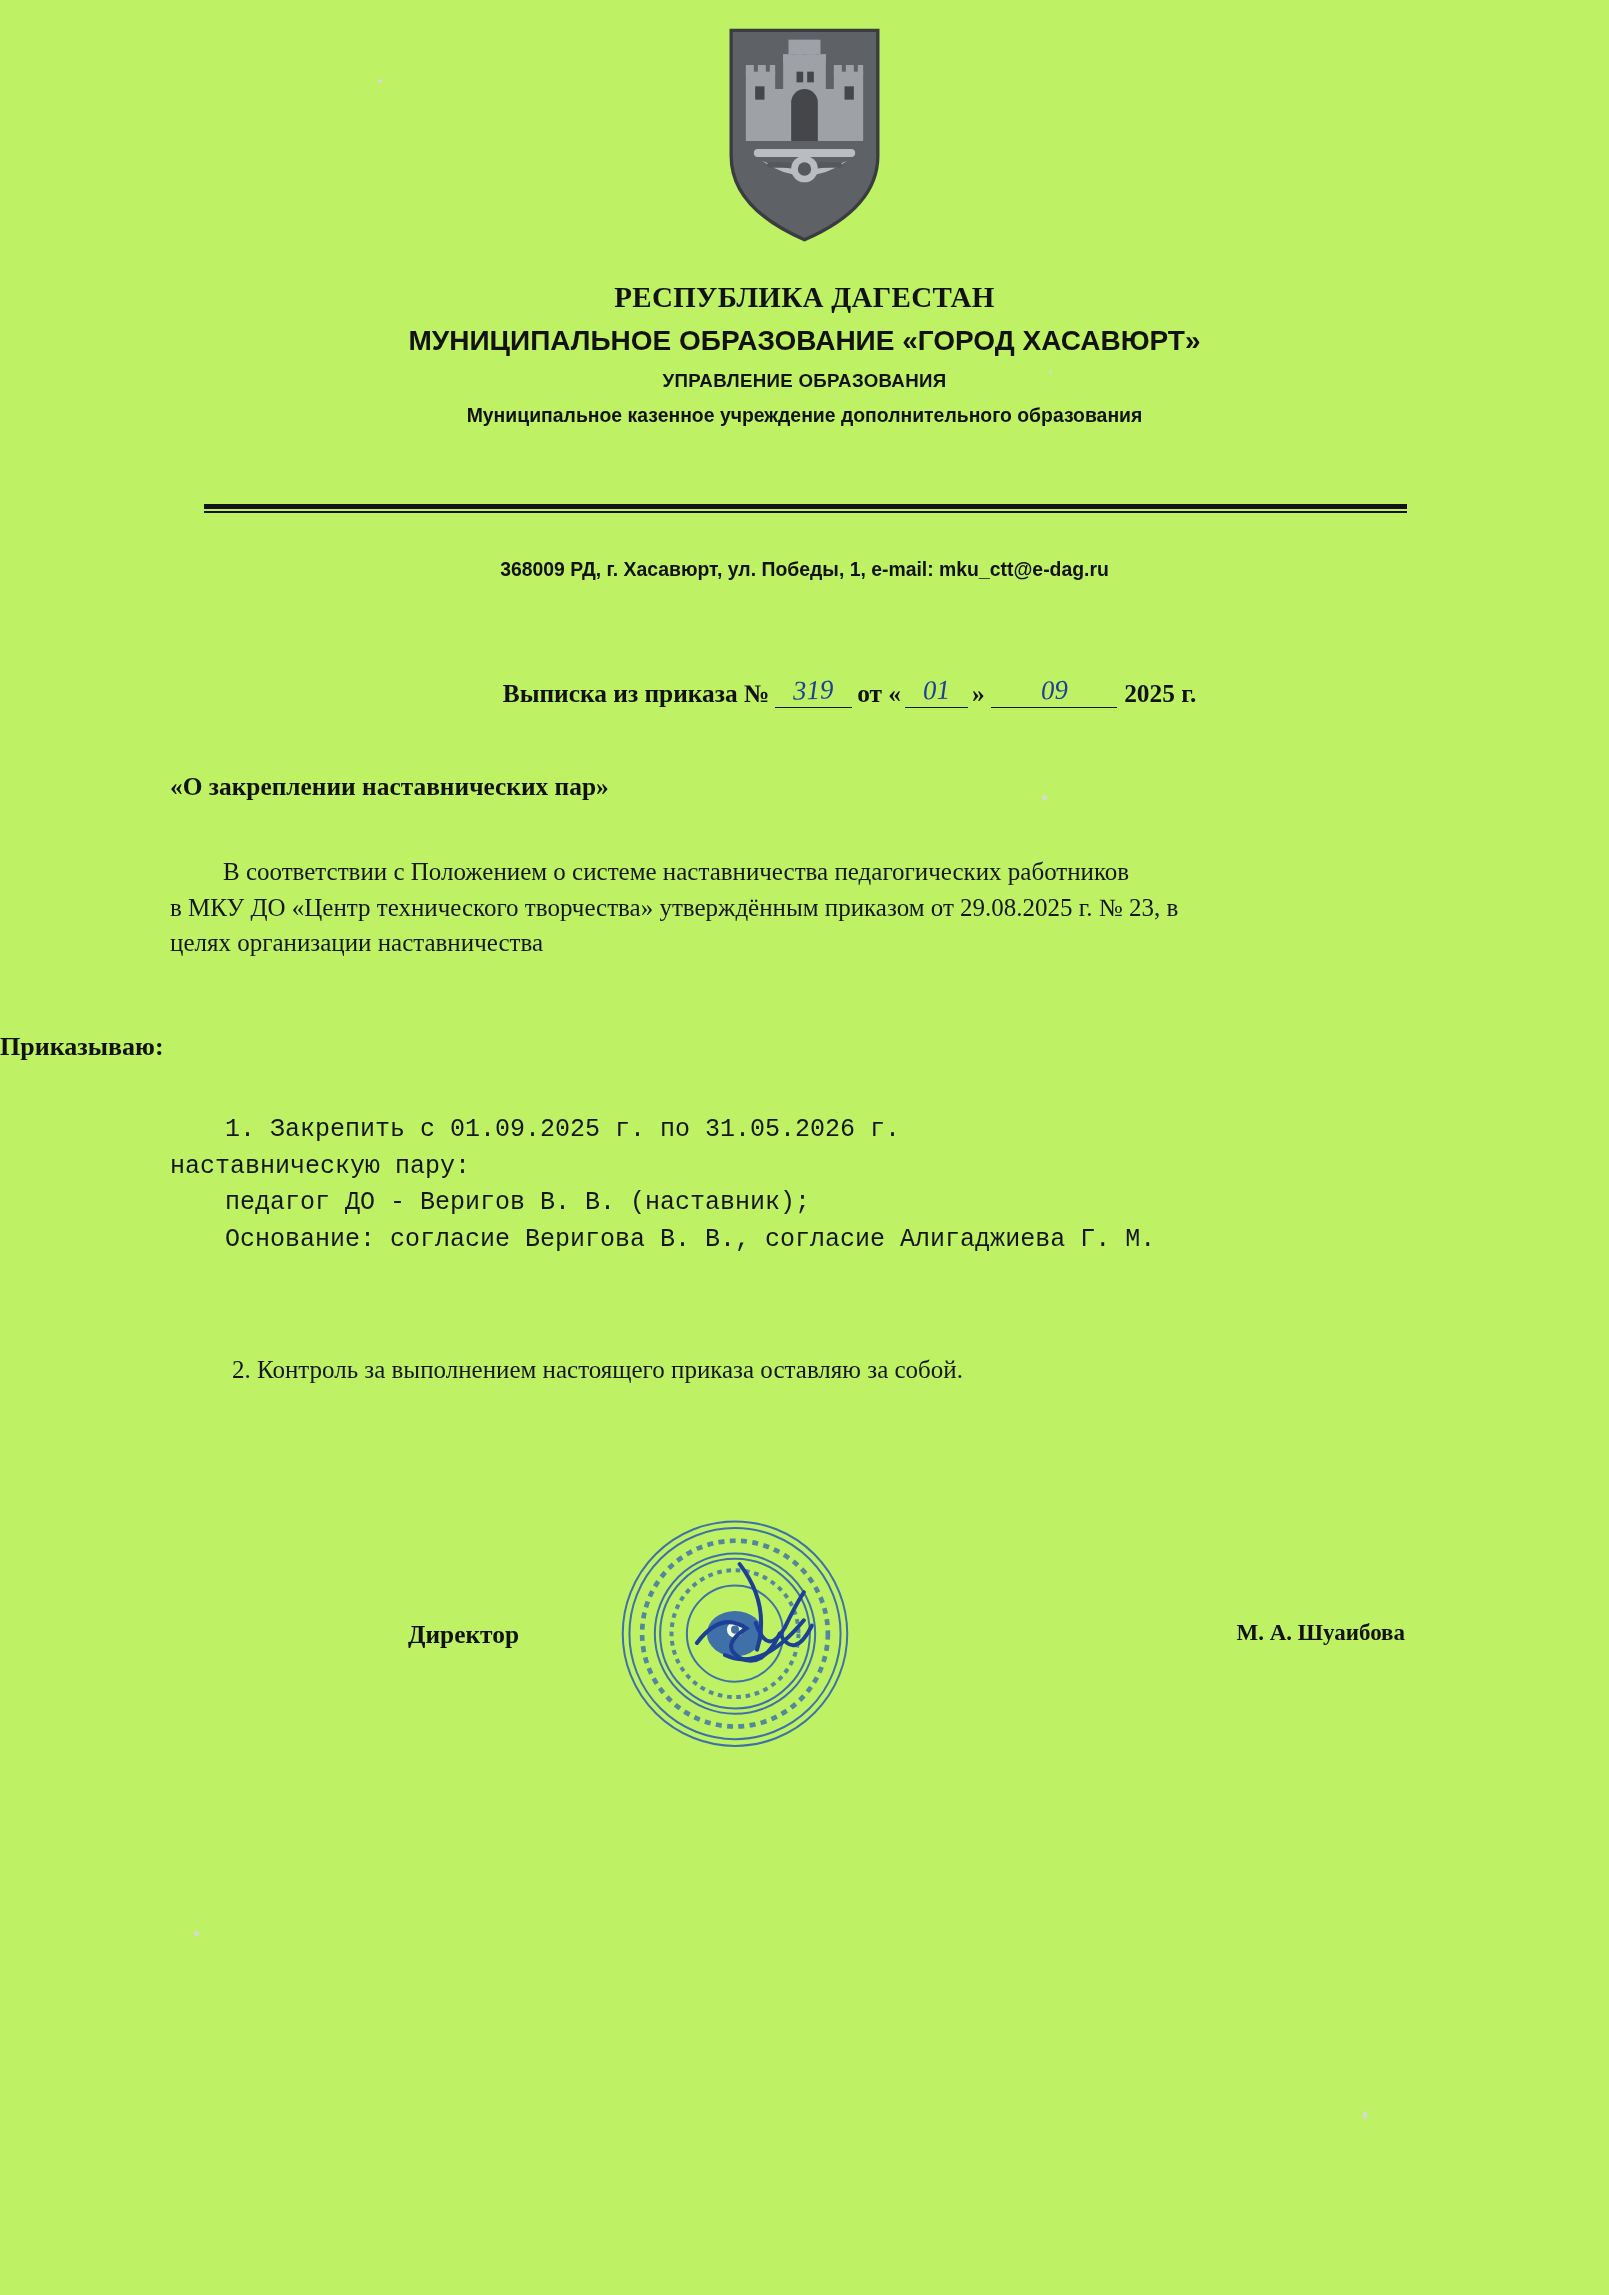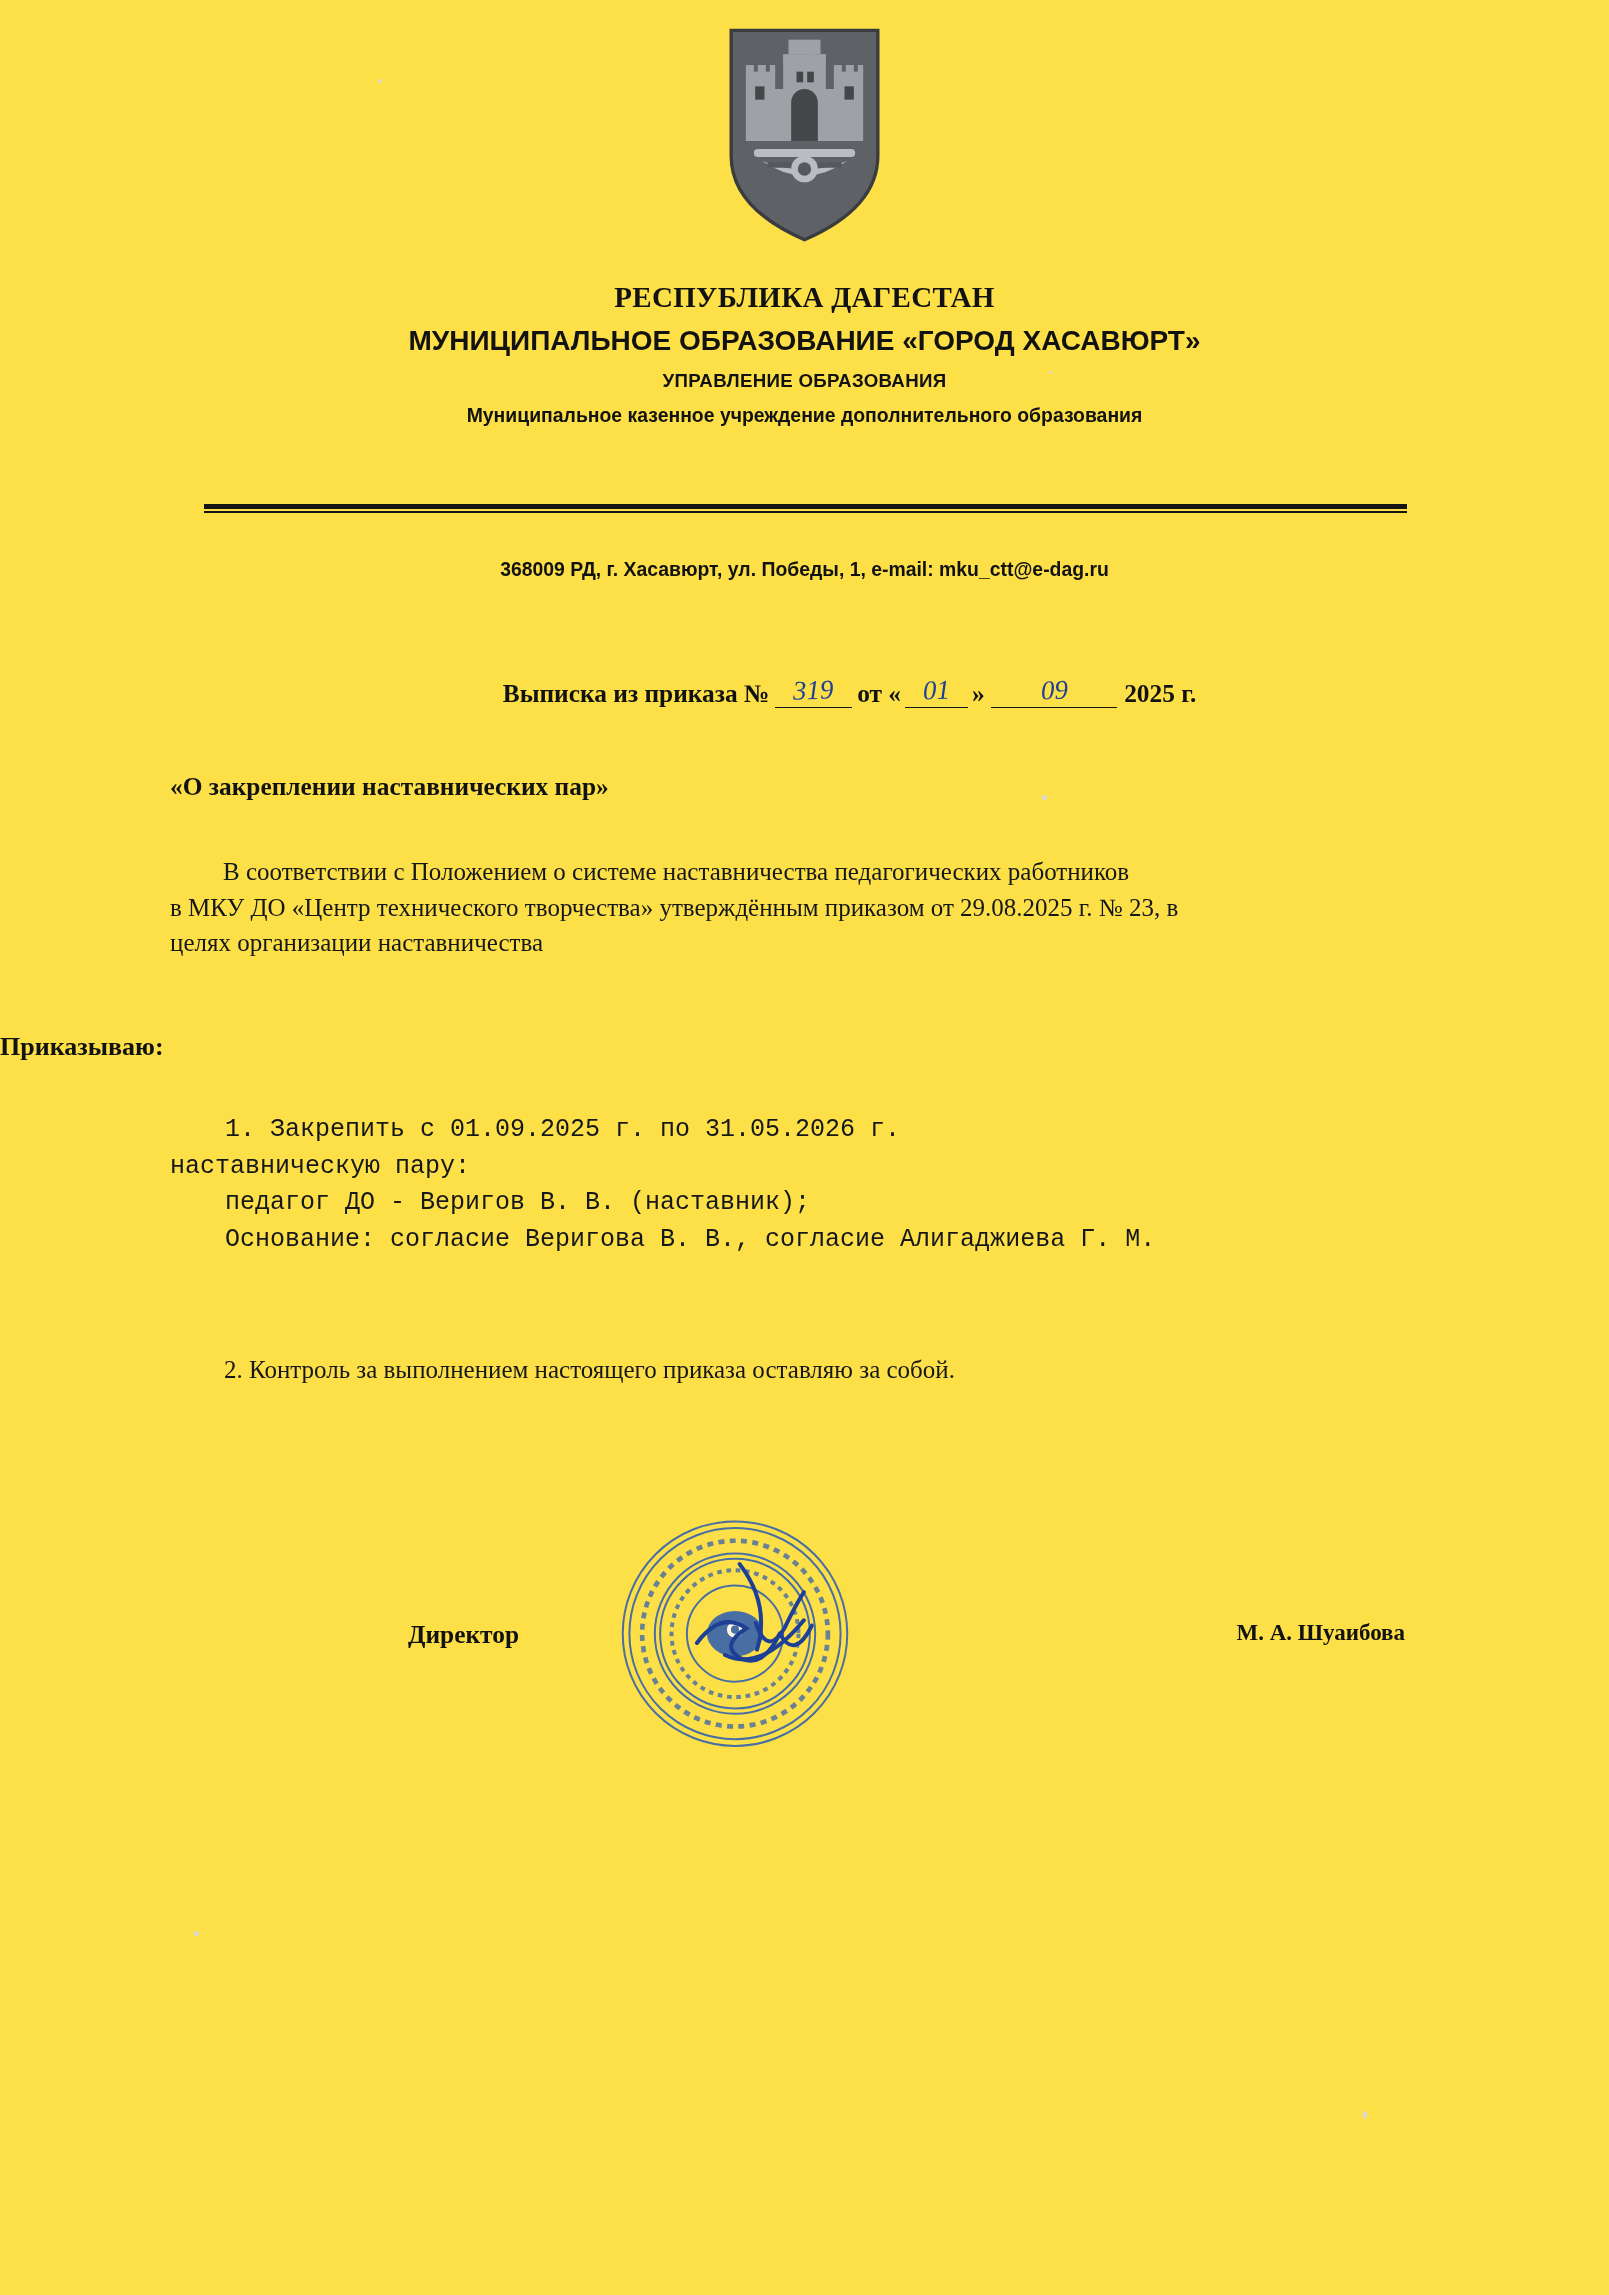--- a/index.html
+++ b/index.html
@@ -11,21 +11,21 @@
     width: 1609px;
     height: 2295px;
     position: relative;
     font-family: "Liberation Serif", serif;
     color: #1a1a1a;
     overflow: hidden;
   }
   .page {
     position: absolute;
     inset: 0;
-    background: #fde047;
+    background: #bef264;
   }
 
   
   .emblem-wrap {
     position: absolute;
     top: 25.4px;
     left: 0;
     width: 100%;
     display: flex;
     justify-content: center;
@@ -188,21 +188,21 @@
     font-family: Liberation Mono, monospace;
     font-size: 25px;
     line-height: 1.46;
     color: #15171a;
   }
   .li-1 { text-indent: 55px; }
   .li-sub { padding-left: 55px; }
   .item2 {
     position: absolute;
     top: 1356px;
-    left: 164px;
+    left: 172px;
     width: 1269px;
     font-family: "Liberation Serif", serif;
     font-size: 25px;
     text-indent: 60px;
     color: #15171a;
   }
 
   
   .sig-title {
     position: absolute;

